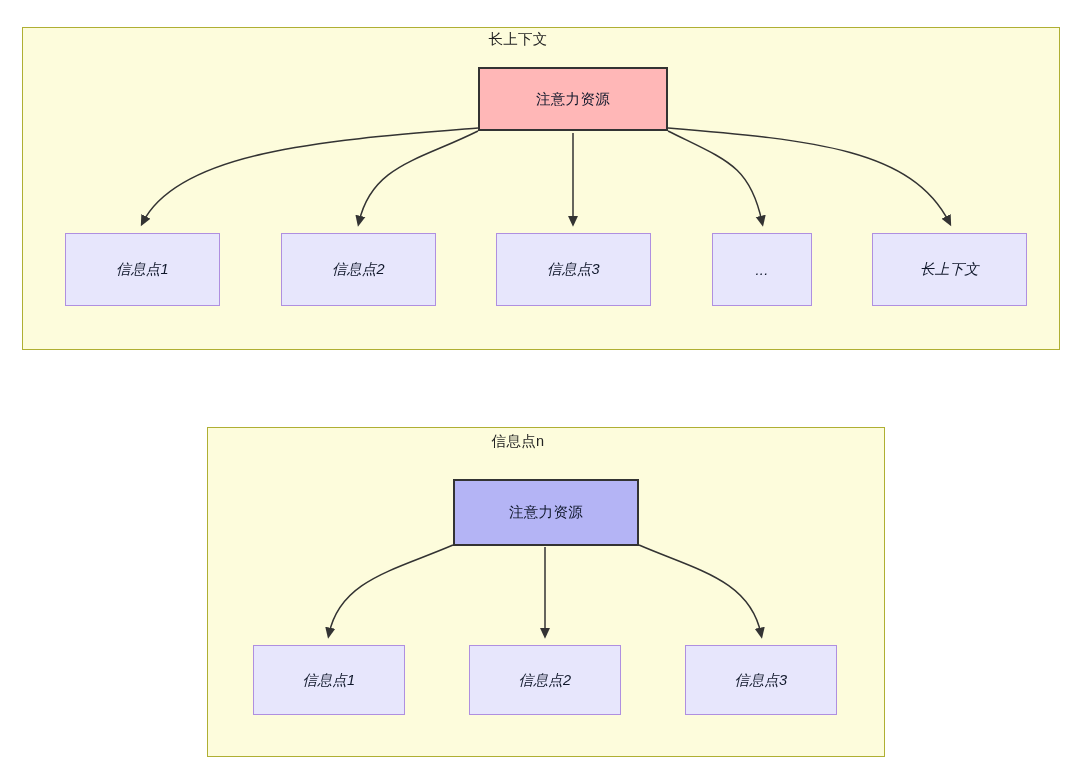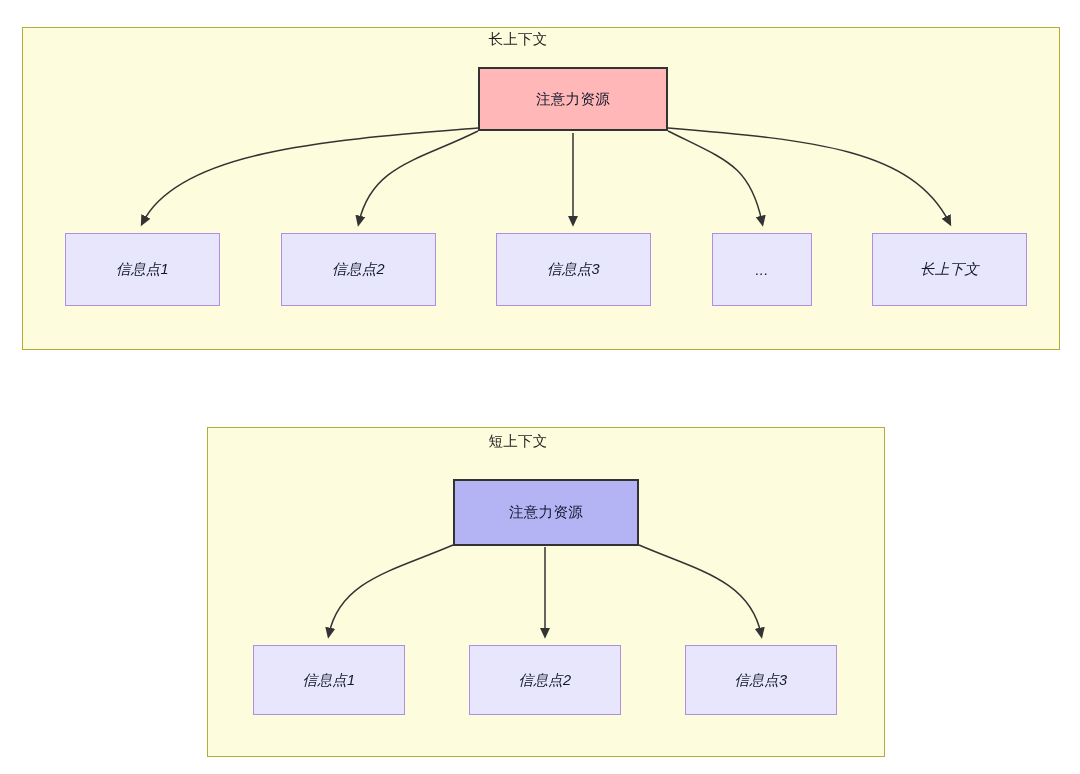--- a/index.html
+++ b/index.html
@@ -108,21 +108,21 @@
 <body>
 
 <div class="canvas">
 
   <div class="panel" id="panel-long"></div>
 
   <div class="panel-title" id="title-long">长上下文</div>
 
   <div class="panel" id="panel-short"></div>
 
-  <div class="panel-title" id="title-short">短上下文</div>
+  <div class="panel-title" id="title-short">信息点n</div>
 
   <svg class="edges" viewBox="0 0 1080 774">
     <defs>
       <marker id="arrowhead" markerWidth="9" markerHeight="9" refX="4.2" refY="4" orient="auto" markerUnits="strokeWidth">
         <path d="M0,0.6 L7.4,4 L0,7.4 Z" fill="#333333"></path>
       </marker>
     </defs>
 
     <path class="edge-path" marker-end="url(#arrowhead)" d="M 478 128 C 330 140, 180 150, 143 222"></path>
     <path class="edge-path" marker-end="url(#arrowhead)" d="M 478 131 C 420 160, 372 165, 359 222"></path>

